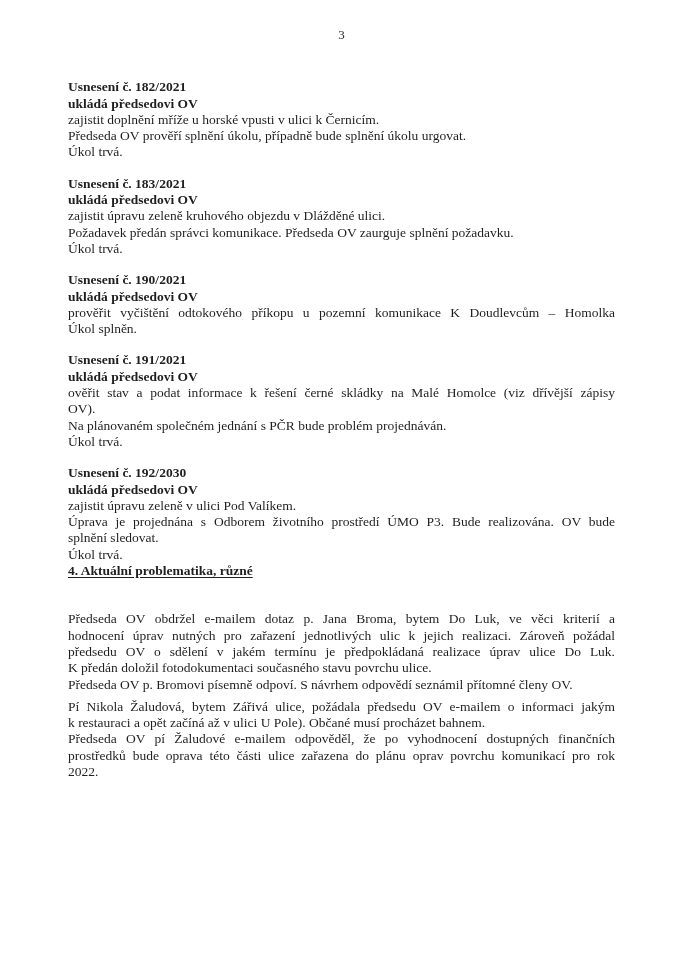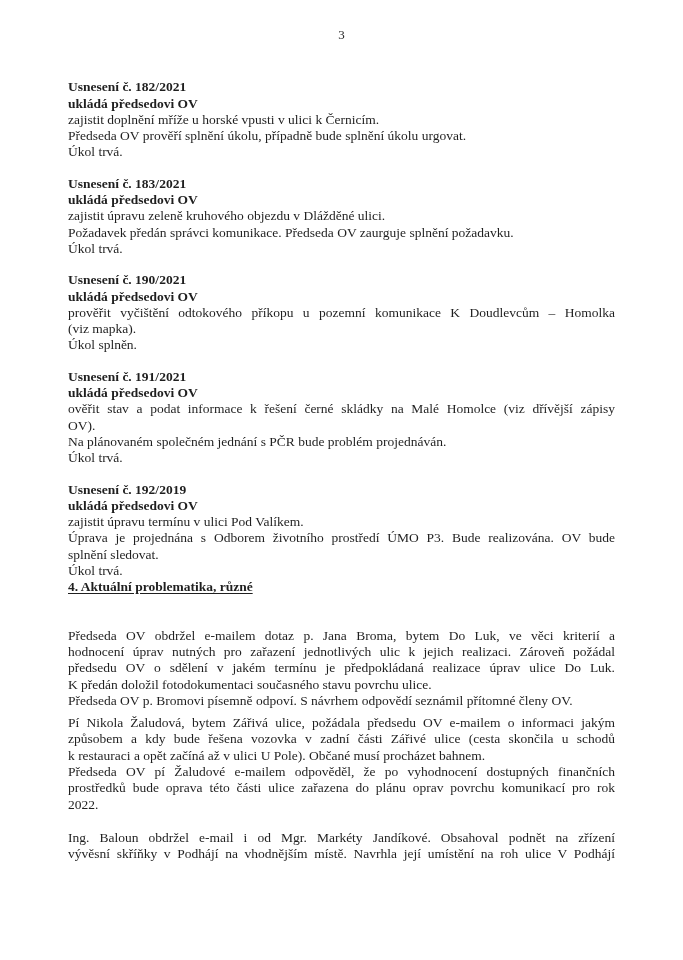--- a/index.html
+++ b/index.html
@@ -80,60 +80,54 @@
       <div class="ln b">ukládá předsedovi OV</div>
       <div class="ln">zajistit úpravu zeleně kruhového objezdu v Dlážděné ulici.</div>
       <div class="ln">Požadavek předán správci komunikace. Předseda OV zaurguje splnění požadavku.</div>
       <div class="ln">Úkol trvá.</div>
     </div>
 
     <div class="res">
       <div class="ln b">Usnesení č. 190/2021</div>
       <div class="ln b">ukládá předsedovi OV</div>
       <div class="ln js">prověřit vyčištění odtokového příkopu u pozemní komunikace K Doudlevcům – Homolka</div>
-      <div class="ln">(viz mapka).</div>
       <div class="ln">Úkol splněn.</div>
     </div>
 
     <div class="res">
       <div class="ln b">Usnesení č. 191/2021</div>
       <div class="ln b">ukládá předsedovi OV</div>
       <div class="ln js">ověřit stav a podat informace k řešení černé skládky na Malé Homolce (viz dřívější zápisy</div>
       <div class="ln">OV).</div>
       <div class="ln">Na plánovaném společném jednání s PČR bude problém projednáván.</div>
       <div class="ln">Úkol trvá.</div>
     </div>
 
     <div class="res">
-      <div class="ln b">Usnesení č. 192/2019</div>
+      <div class="ln b">Usnesení č. 192/2030</div>
       <div class="ln b">ukládá předsedovi OV</div>
-      <div class="ln">zajistit úpravu termínu v ulici Pod Valíkem.</div>
+      <div class="ln">zajistit úpravu zeleně v ulici Pod Valíkem.</div>
       <div class="ln js">Úprava je projednána s Odborem životního prostředí ÚMO P3. Bude realizována. OV bude</div>
       <div class="ln">splnění sledovat.</div>
       <div class="ln">Úkol trvá.</div>
     </div>
 
     <div class="ln sec-heading">4. Aktuální problematika, různé</div>
 
     <div class="para pfirst">
       <div class="ln js">Předseda OV obdržel e-mailem dotaz p. Jana Broma, bytem Do Luk, ve věci kriterií a</div>
       <div class="ln js">hodnocení úprav nutných pro zařazení jednotlivých ulic k jejich realizaci. Zároveň požádal</div>
       <div class="ln js">předsedu OV o sdělení v jakém termínu je předpokládaná realizace úprav ulice Do Luk.</div>
       <div class="ln">K předán doložil fotodokumentaci současného stavu povrchu ulice.</div>
       <div class="ln">Předseda OV p. Bromovi písemně odpoví. S návrhem odpovědí seznámil přítomné členy OV.</div>
     </div>
 
     <div class="para">
       <div class="ln js">Pí Nikola Žaludová, bytem Zářivá ulice, požádala předsedu OV e-mailem o informaci jakým</div>
-      <div class="ln js">způsobem a kdy bude řešena vozovka v zadní části Zářivé ulice (cesta skončila u schodů</div>
       <div class="ln">k restauraci a opět začíná až v ulici U Pole). Občané musí procházet bahnem.</div>
       <div class="ln js">Předseda OV pí Žaludové e-mailem odpověděl, že po vyhodnocení dostupných finančních</div>
       <div class="ln js">prostředků bude oprava této části ulice zařazena do plánu oprav povrchu komunikací pro rok</div>
       <div class="ln">2022.</div>
     </div>
 
-    <div class="para plast">
-      <div class="ln js">Ing. Baloun obdržel e-mail i od Mgr. Markéty Jandíkové. Obsahoval podnět na zřízení</div>
-      <div class="ln js">vývěsní skříňky v Podhájí na vhodnějším místě. Navrhla její umístění na roh ulice V Podhájí</div>
-    </div>
 
   </div>
 </div>
 
 </body></html>

